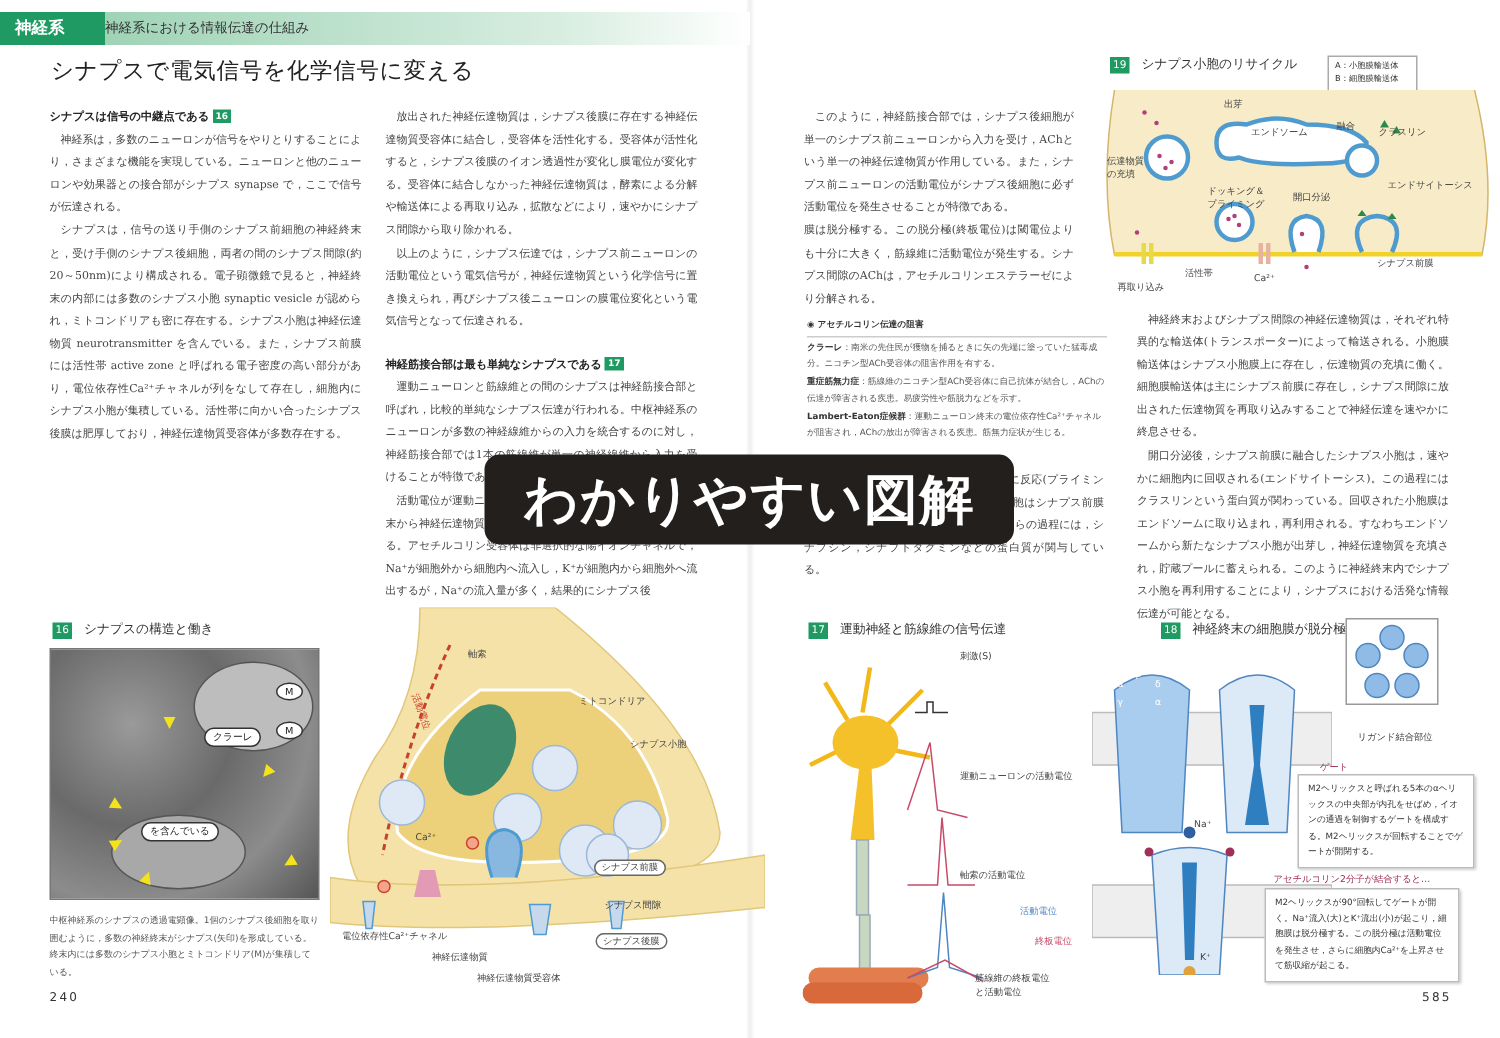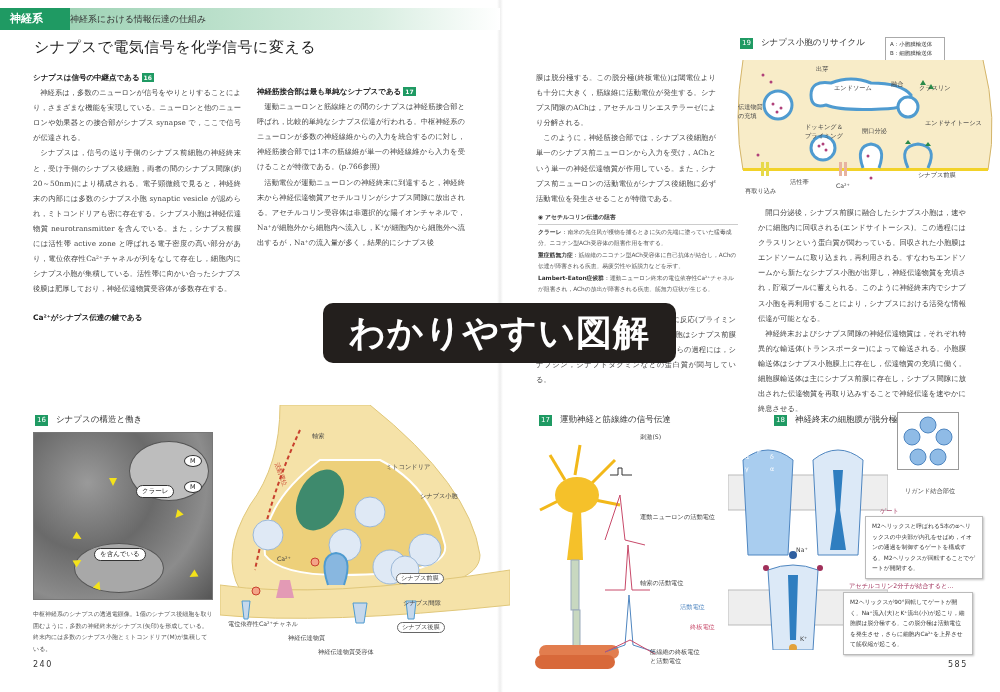--- a/index.html
+++ b/index.html
@@ -40,47 +40,48 @@
   <div class="header">
     <div class="chapter">神経系(1)</div>
     <div class="chapter-sub">神経系における情報伝達の仕組み</div>
   </div>
   <div class="title">シナプスで電気信号を化学信号に変える</div>
 
   <div class="col" style="left:33px;top:70px;width:208px">
     <h4><span>シナプスは信号の中継点である</span><span class="badge">16</span></h4>
     <p>神経系は，多数のニューロンが信号をやりとりすることにより，さまざまな機能を実現している。ニューロンと他のニューロンや効果器との接合部がシナプス synapse で，ここで信号が伝達される。</p>
     <p>シナプスは，信号の送り手側のシナプス前細胞の神経終末と，受け手側のシナプス後細胞，両者の間のシナプス間隙(約20～50nm)により構成される。電子顕微鏡で見ると，神経終末の内部には多数のシナプス小胞 synaptic vesicle が認められ，ミトコンドリアも密に存在する。シナプス小胞は神経伝達物質 neurotransmitter を含んでいる。また，シナプス前膜には活性帯 active zone と呼ばれる電子密度の高い部分があり，電位依存性Ca²⁺チャネルが列をなして存在し，細胞内にシナプス小胞が集積している。活性帯に向かい合ったシナプス後膜は肥厚しており，神経伝達物質受容体が多数存在する。</p>
-    <h4 class="gap">Ca²⁺がシナプス伝達の鍵である</h4>
   </div>
 
   <div class="col" style="left:257px;top:70px;width:208px">
+    <p>放出された神経伝達物質は，シナプス後膜に存在する神経伝達物質受容体に結合し，受容体を活性化する。受容体が活性化すると，シナプス後膜のイオン透過性が変化し膜電位が変化する。受容体に結合しなかった神経伝達物質は，酵素による分解や輸送体による再取り込み，拡散などにより，速やかにシナプス間隙から取り除かれる。</p>
+    <p>以上のように，シナプス伝達では，シナプス前ニューロンの活動電位という電気信号が，神経伝達物質という化学信号に置き換えられ，再びシナプス後ニューロンの膜電位変化という電気信号となって伝達される。</p>
     <h4 class="gap"><span>神経筋接合部は最も単純なシナプスである</span><span class="badge">17</span></h4>
     <p>運動ニューロンと筋線維との間のシナプスは神経筋接合部と呼ばれ，比較的単純なシナプス伝達が行われる。中枢神経系のニューロンが多数の神経線維からの入力を統合するのに対し，神経筋接合部では1本の筋線維が単一の神経線維から入力を受けることが特徴である。(p.766参照)</p>
     <p>活動電位が運動ニューロンの神経終末に到達すると，神経終末から神経伝達物質アセチルコリンがシナプス間隙に放出される。アセチルコリン受容体は非選択的な陽イオンチャネルで，Na⁺が細胞外から細胞内へ流入し，K⁺が細胞内から細胞外へ流出するが，Na⁺の流入量が多く，結果的にシナプス後</p>
   </div>
 
   <div class="col" style="left:536px;top:70px;width:180px">
+    <p>このように，神経筋接合部では，シナプス後細胞が単一のシナプス前ニューロンから入力を受け，AChという単一の神経伝達物質が作用している。また，シナプス前ニューロンの活動電位がシナプス後細胞に必ず活動電位を発生させることが特徴である。</p>
     <p style="text-indent:0">膜は脱分極する。この脱分極(終板電位)は閾電位よりも十分に大きく，筋線維に活動電位が発生する。シナプス間隙のAChは，アセチルコリンエステラーゼにより分解される。</p>
-    <p>このように，神経筋接合部では，シナプス後細胞が単一のシナプス前ニューロンから入力を受け，AChという単一の神経伝達物質が作用している。また，シナプス前ニューロンの活動電位がシナプス後細胞に必ず活動電位を発生させることが特徴である。</p>
   </div>
   <div class="col" style="left:536px;top:312px;width:200px">
     <p style="text-indent:0">は活性帯に向かって(ドッキング)，Ca²⁺に反応(プライミング)。神経終末内の上昇によりシナプス小胞はシナプス前膜に融合し，神経伝達物質を放出する。これらの過程には，シナプシン，シナプトタグミンなどの蛋白質が関与している。</p>
   </div>
 
   <div class="note">
     <div class="nh">◉ <span>アセチルコリン伝達の阻害</span></div>
     <div><b>クラーレ</b><span>：南米の先住民が獲物を捕るときに矢の先端に塗っていた猛毒成分。ニコチン型ACh受容体の阻害作用を有する。</span></div>
     <div><b>重症筋無力症</b><span>：筋線維のニコチン型ACh受容体に自己抗体が結合し，AChの伝達が障害される疾患。易疲労性や筋脱力などを示す。</span></div>
     <div><b>Lambert-Eaton症候群</b><span>：運動ニューロン終末の電位依存性Ca²⁺チャネルが阻害され，AChの放出が障害される疾患。筋無力症状が生じる。</span></div>
   </div>
 
   <div class="col" style="left:758px;top:205px;width:208px">
+    <p>神経終末およびシナプス間隙の神経伝達物質は，それぞれ特異的な輸送体(トランスポーター)によって輸送される。小胞膜輸送体はシナプス小胞膜上に存在し，伝達物質の充填に働く。細胞膜輸送体は主にシナプス前膜に存在し，シナプス間隙に放出された伝達物質を再取り込みすることで神経伝達を速やかに終息させる。</p>
     <p>開口分泌後，シナプス前膜に融合したシナプス小胞は，速やかに細胞内に回収される(エンドサイトーシス)。この過程にはクラスリンという蛋白質が関わっている。回収された小胞膜はエンドソームに取り込まれ，再利用される。すなわちエンドソームから新たなシナプス小胞が出芽し，神経伝達物質を充填され，貯蔵プールに蓄えられる。このように神経終末内でシナプス小胞を再利用することにより，シナプスにおける活発な情報伝達が可能となる。</p>
-    <p>神経終末およびシナプス間隙の神経伝達物質は，それぞれ特異的な輸送体(トランスポーター)によって輸送される。小胞膜輸送体はシナプス小胞膜上に存在し，伝達物質の充填に働く。細胞膜輸送体は主にシナプス前膜に存在し，シナプス間隙に放出された伝達物質を再取り込みすることで神経伝達を速やかに終息させる。</p>
   </div>
 
   <div class="fig-title" style="left:738px;top:37px">
     <span class="badge">19</span>
       <span>シナプス小胞のリサイクル</span>
   </div>
   <div class="legendbox">
     <div>A：小胞膜輸送体</div>
     <div>B：細胞膜輸送体</div>
   </div>

